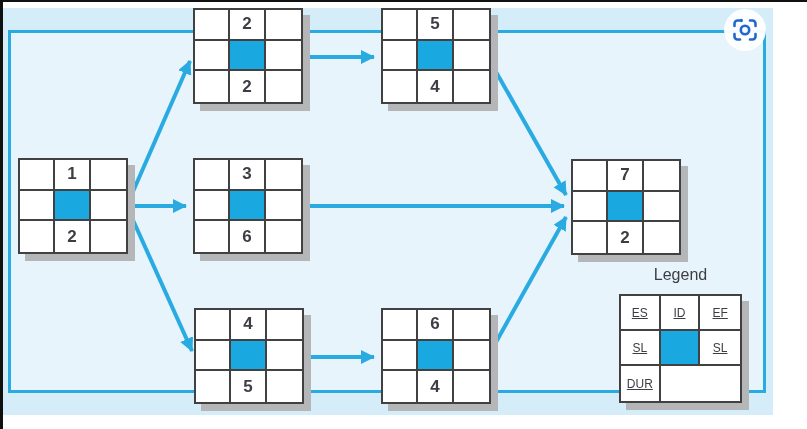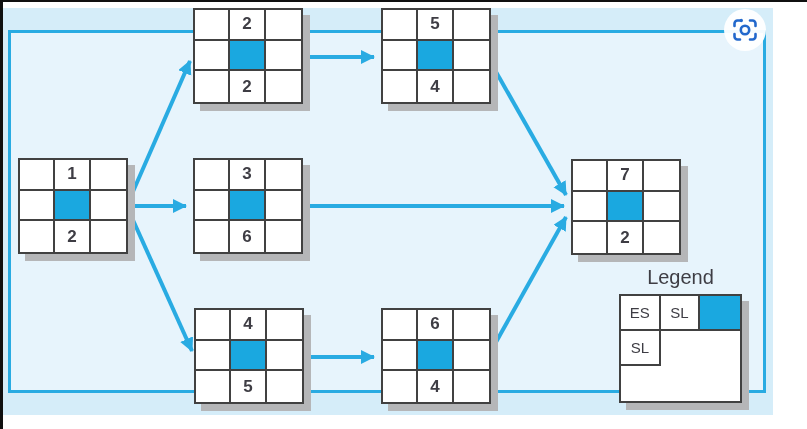--- a/index.html
+++ b/index.html
@@ -33,29 +33,29 @@
     display:flex;align-items:center;justify-content:center;
     font-size:17px;font-weight:600;color:#3e3d44;background:#ffffff;
     overflow:hidden;
   }
   .cell:nth-child(3n){border-right:none;}
   .cell:nth-child(n+7){border-bottom:none;}
   .cell.center{background:var(--node-center,#1aa8e0);}
 
   #legend-title{
     position:absolute;left:619px;top:266px;width:123px;z-index:4;
-    text-align:center;font-size:20px;color:#3e3d44;
+    text-align:center;font-size:16px;color:#3e3d44;
   }
   #legend-grid{
     position:absolute;left:619px;top:294px;width:123px;height:109px;z-index:4;
     display:grid;grid-template-columns:repeat(3,1fr);grid-template-rows:repeat(3,1fr);
     background:#ffffff;border:2px solid var(--grid-line,#414141);
     box-shadow:7px 7px 0 var(--shadow,#b5b6b8);box-sizing:border-box;
   }
-  #legend-grid .cell{font-size:15px;font-weight:500;}
+  #legend-grid .cell{font-size:12px;font-weight:500;text-decoration:underline;}
 
   #capture-btn{
     position:absolute;left:723px;top:8px;width:44px;height:44px;z-index:5;
     border:none;padding:0;background:transparent;cursor:pointer;
   }
 </style>
 </head>
 <body>
 
 <div id="edge-top"></div>
@@ -156,23 +156,26 @@
       <div class="cell"></div>
       <div class="cell"></div>
       <div class="cell">2</div>
       <div class="cell"></div>
     </div>
   </div>
 
 <div id="legend-title">Legend</div>
 <div id="legend-grid">
     <div class="cell">ES</div>
+    <div class="cell">ID</div>
+    <div class="cell">EF</div>
     <div class="cell">SL</div>
     <div class="cell center"></div>
     <div class="cell">SL</div>
+    <div class="cell">DUR</div>
   </div>
 
 <button id="capture-btn" title="">
   <svg width="44" height="44" viewBox="0 0 44 44">
     <circle cx="22" cy="22" r="21" fill="#ffffff" opacity="0.95"></circle>
     <g fill="none" stroke="#2268cc" stroke-width="2.6" stroke-linecap="round">
       <path d="M17,12.5 h-2.5 a3,3 0 0 0 -3,3 v2.5"></path>
       <path d="M27,12.5 h2.5 a3,3 0 0 1 3,3 v2.5"></path>
       <path d="M17,31.5 h-2.5 a3,3 0 0 1 -3,-3 v-2.5"></path>
       <path d="M27,31.5 h2.5 a3,3 0 0 0 3,-3 v-2.5"></path>

